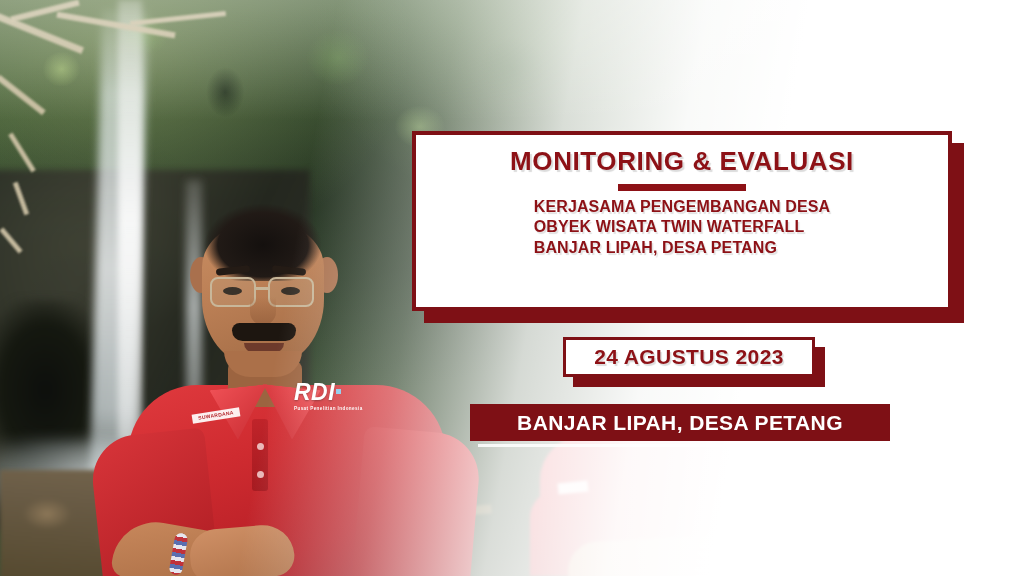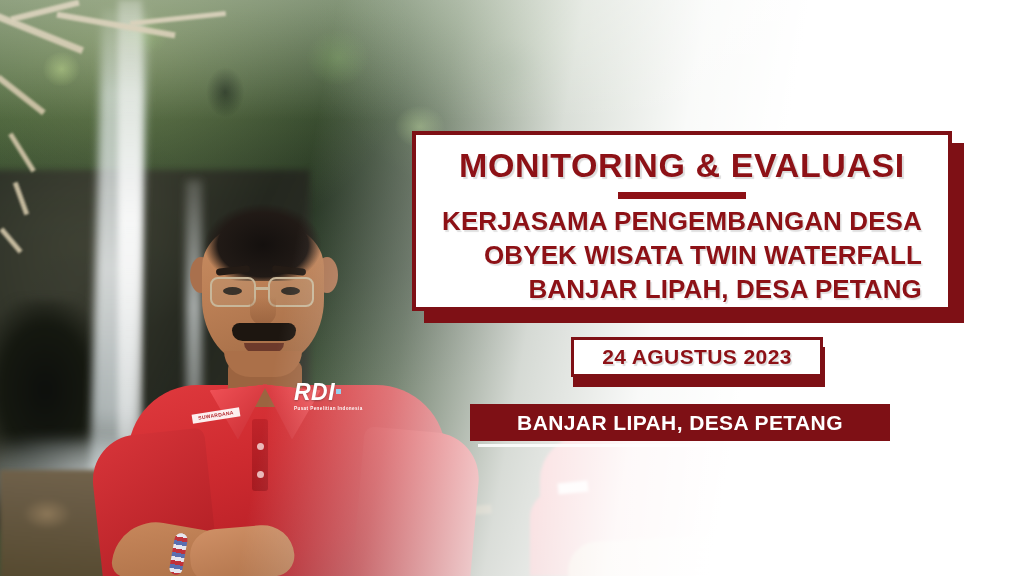--- a/index.html
+++ b/index.html
@@ -284,36 +284,36 @@
   .shadowbox{ position:absolute; background:#7e1015; }
 
   .panel-shadow{ left:424px; top:143px; width:540px; height:180px; }
   .panel{
     position:absolute; left:412px; top:131px; width:540px; height:180px;
     background:#ffffff; border:4px solid #7e1015;
     display:flex; flex-direction:column; align-items:center; justify-content:flex-start;
     padding-top:12px;
   }
   .title{
-    font-size:34px; font-weight:800; color:#8d1116; letter-spacing:.6px;
+    font-size:26px; font-weight:800; color:#8d1116; letter-spacing:.6px;
     text-shadow:2px 2px 1px rgba(0,0,0,.14);
     line-height:1.1;
   }
   .rule{ width:128px; height:7px; background:#8d1116; margin:8px 0 6px; }
   .subtitle{
-    font-size:26px; font-weight:700; color:#8d1116; text-align:right;
+    font-size:16px; font-weight:700; color:#8d1116; text-align:left;
     line-height:1.30; letter-spacing:.1px;
     text-shadow:1.5px 1.5px 1px rgba(0,0,0,.12);
   }
 
   .date-shadow{ left:573px; top:347px; width:252px; height:40px; }
   .date-badge{
     position:absolute; left:563px; top:337px; width:252px; height:40px;
     background:#fff; border:3px solid #7e1015;
-    display:flex; align-items:center; justify-content:center;margin-left:8px;
+    display:flex; align-items:center; justify-content:center;
   }
   .date-text{
     font-size:21px; font-weight:800; color:#8d1116; letter-spacing:.4px;
     text-shadow:1.5px 1.5px 1px rgba(0,0,0,.14);
   }
 
   .loc-banner{
     position:absolute; left:470px; top:404px; width:420px; height:37px;
     background:#7e1015; display:flex; align-items:center; justify-content:center;
   }

